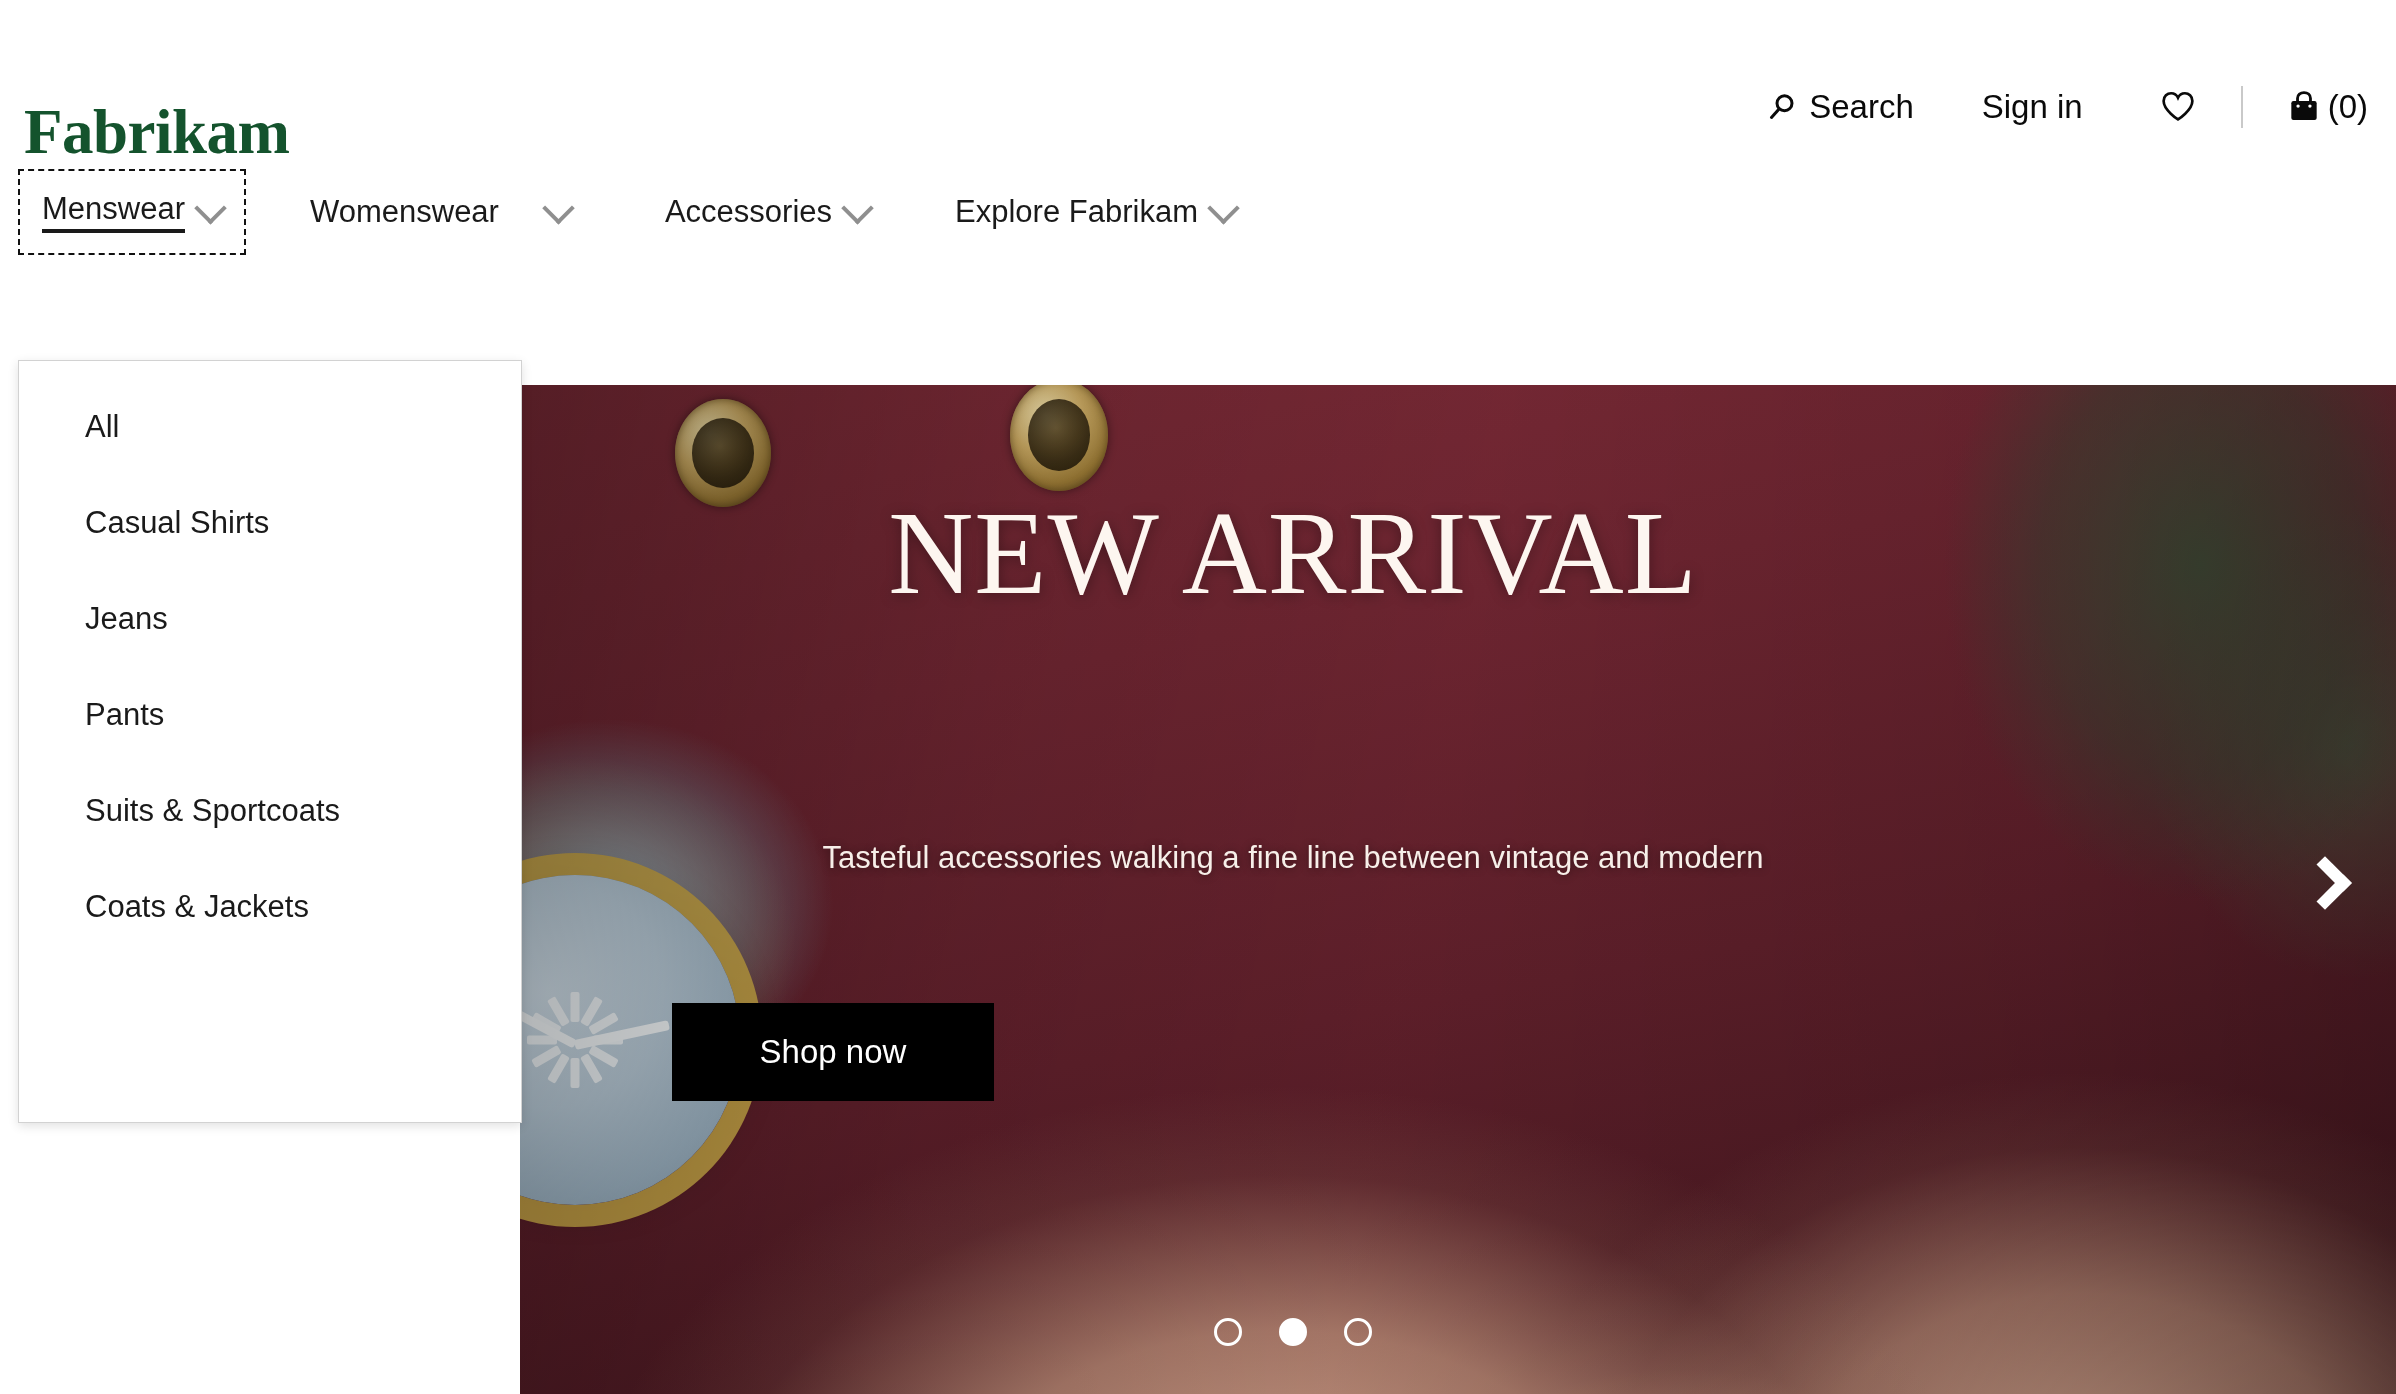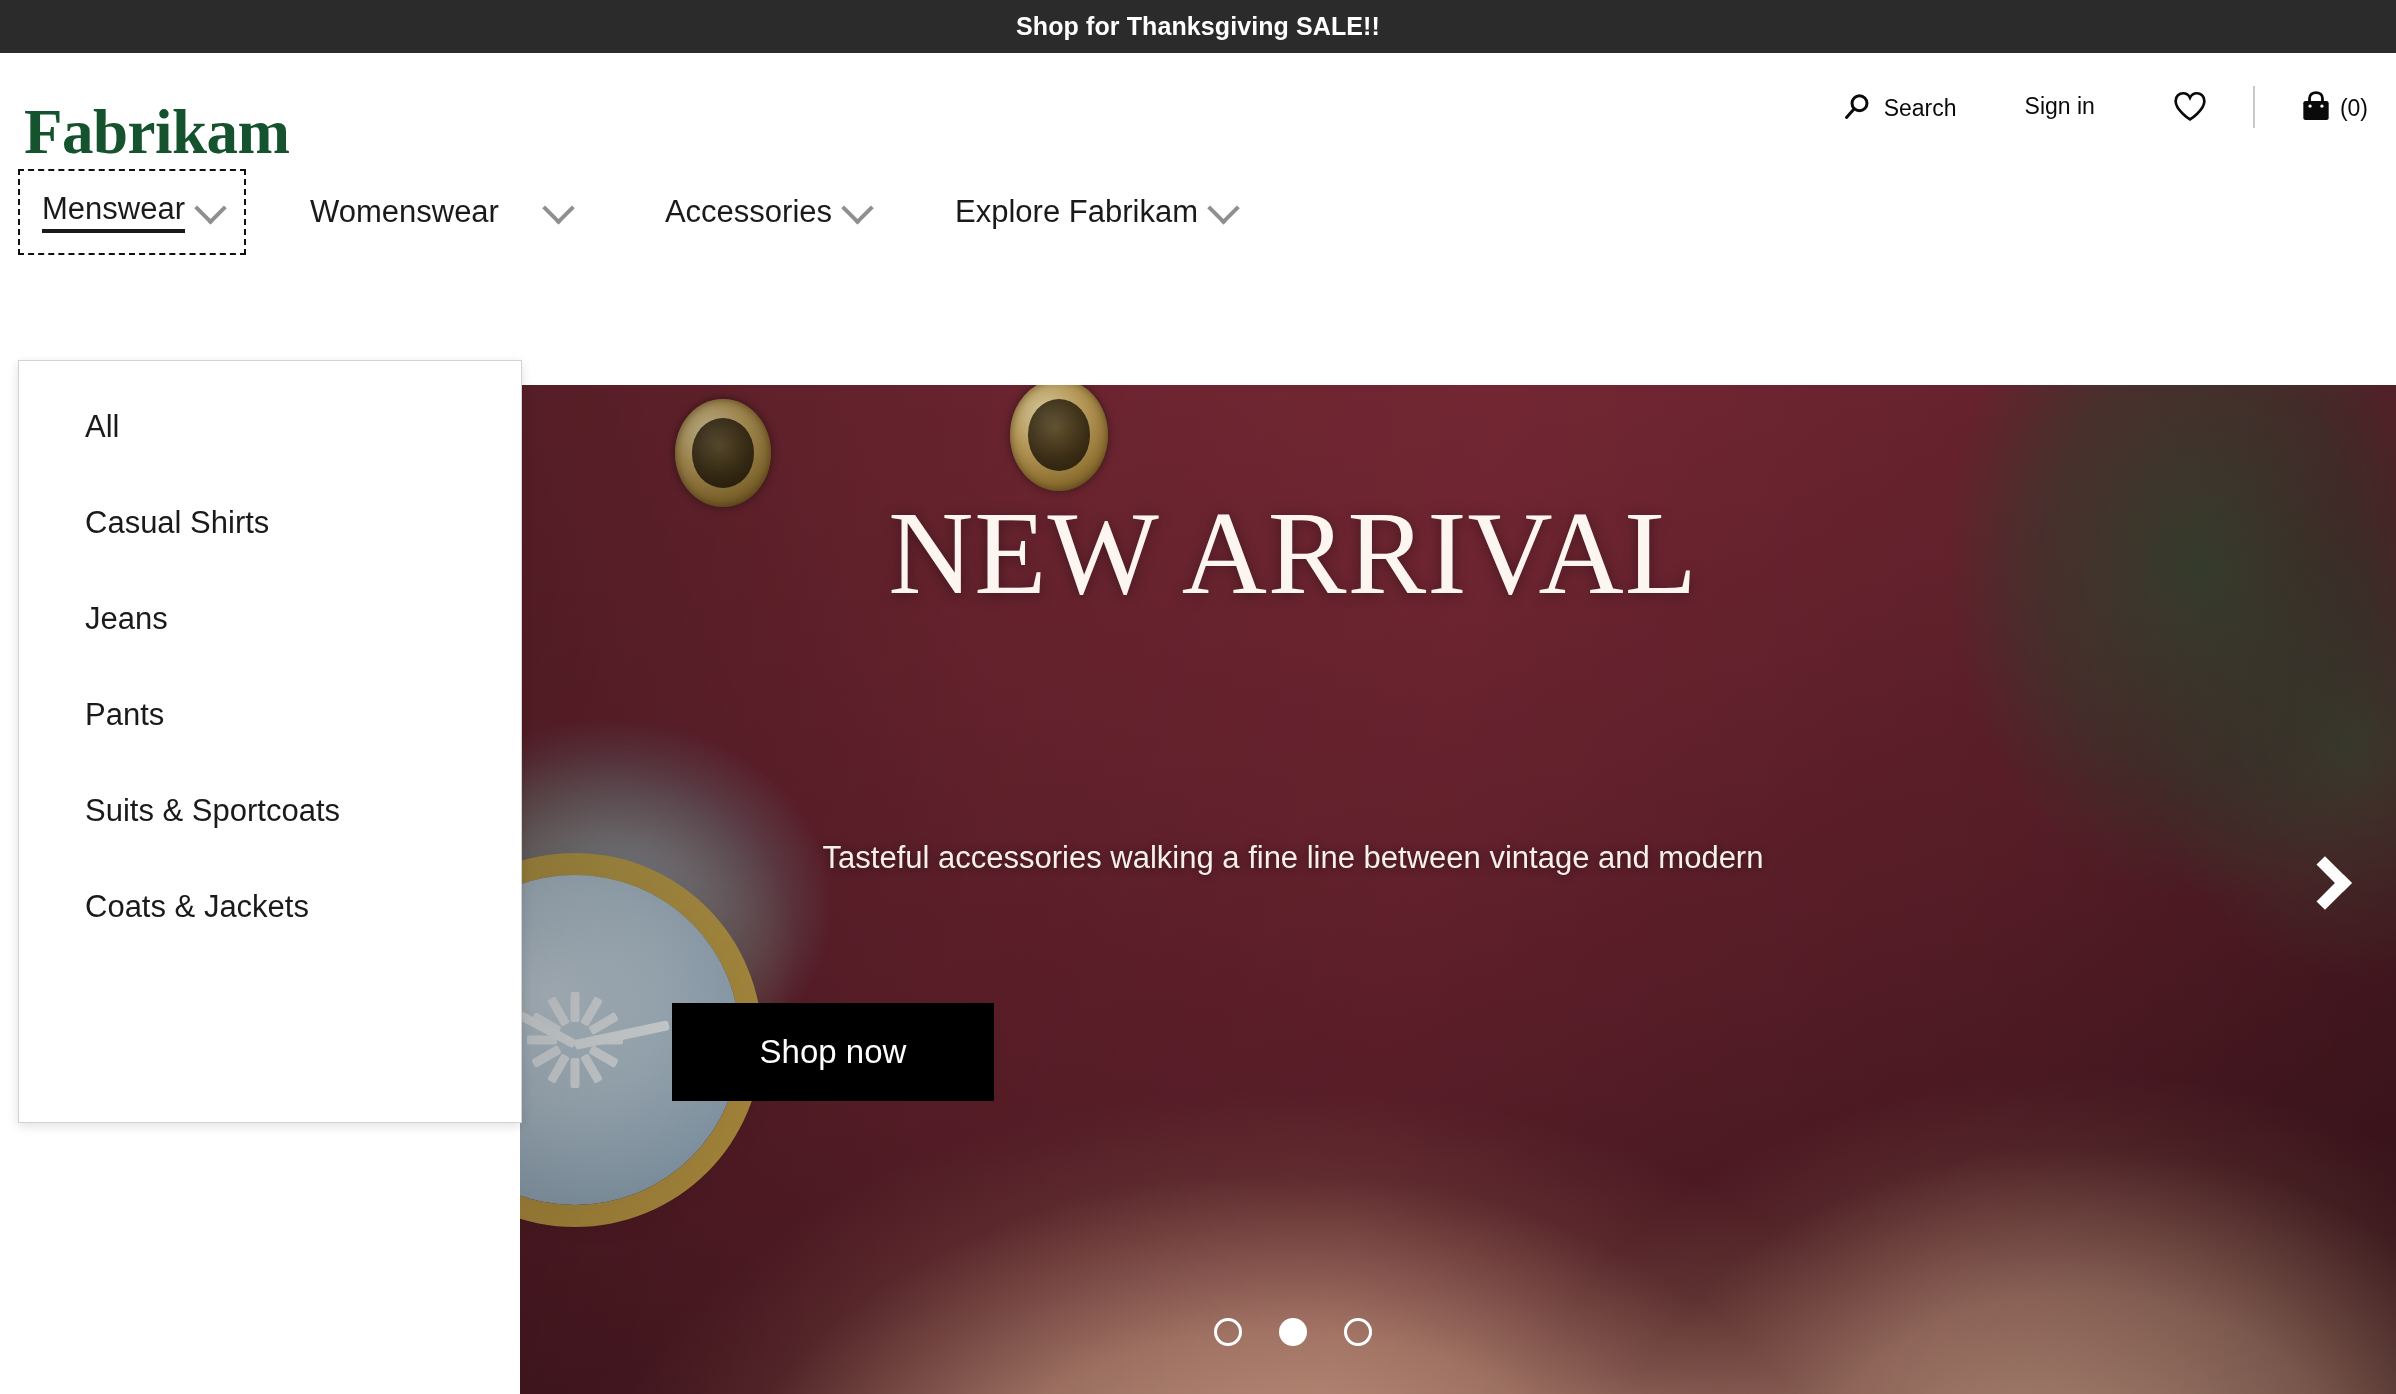--- a/index.html
+++ b/index.html
@@ -64,24 +64,24 @@
     position: absolute;
     right: 28px;
     top: 0;
     height: 107px;
     display: flex;
     align-items: center;
     gap: 0;
   }
   .hdr-item {
     display: flex;
-    align-items: flex-end;
+    align-items: center;
     gap: 12px;
     color: #0a0a0a;
-    font-size: 23px;
+    font-size: 33px;
     font-weight: 400;
     cursor: pointer;
     font-family: "Liberation Sans", sans-serif;
   }
   .hdr-search { margin-right: 68px; }
   .hdr-signin { margin-right: 78px; }
   .hdr-wish { margin-right: 46px; }
   .hdr-sep {
     width: 2px;
     height: 42px;
@@ -332,23 +332,20 @@
     cursor: pointer;
     font-family: "Liberation Sans", sans-serif;
     box-sizing: border-box;
   }
 </style>
 </head>
 <body>
 
 <div id="page">
 
-  <div class="promo-bar">
-    <span class="promo-text">Shop for Thanksgiving SALE!!</span>
-  </div>
 
   <div class="header">
     <div class="logo">Fabrikam</div>
 
     <div class="header-actions">
 
       <div class="hdr-item hdr-search">
         <span>
           <svg class="icon-svg" width="30" height="30" viewBox="0 0 24 24" fill="none" stroke="#0a0a0a" stroke-width="2.4">
             <circle cx="14" cy="9" r="6"></circle>

